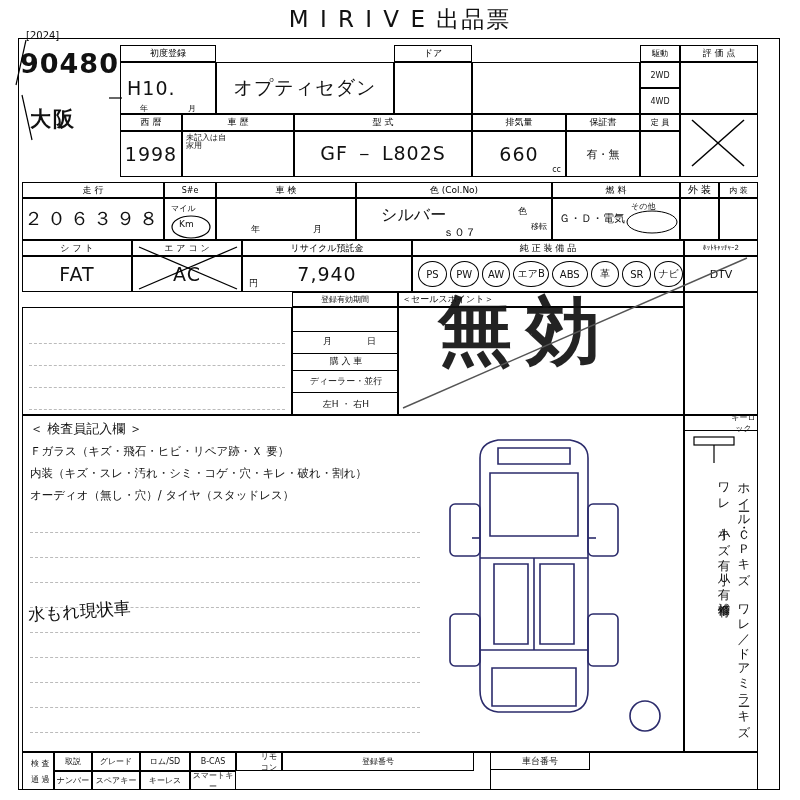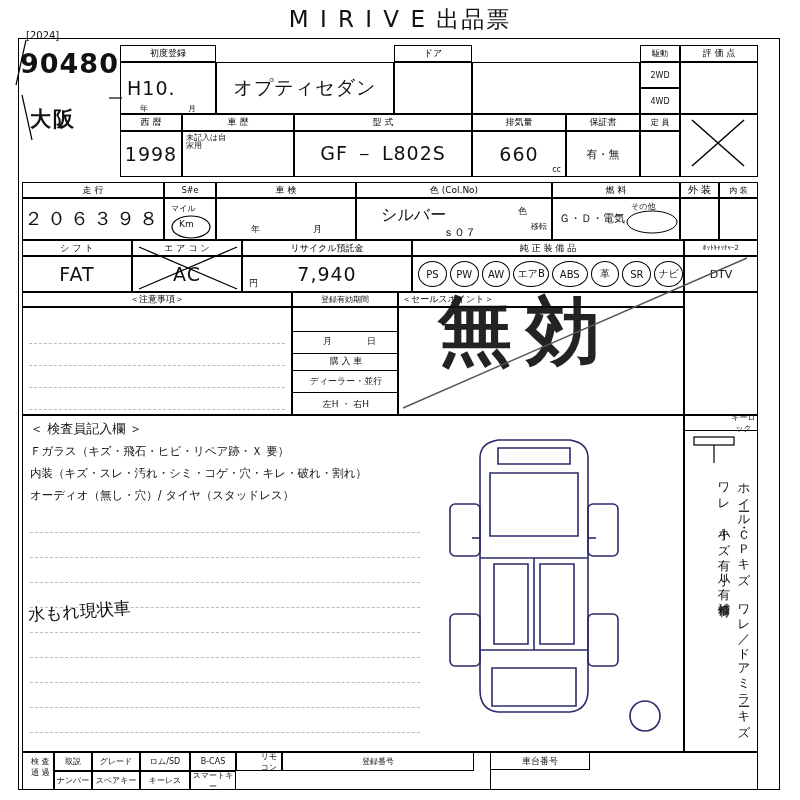--- a/index.html
+++ b/index.html
@@ -182,21 +182,20 @@
         <div class="oval" style="width: 32px; height: 24px;">AW</div>
         <div class="oval" style="width: 40px; height: 24px;">エアB</div>
         <div class="oval" style="width: 40px; height: 24px;">ABS</div>
         <div class="oval" style="width: 32px; height: 24px;">革</div>
         <div class="oval" style="width: 32px; height: 24px;">SR</div>
         <div class="oval" style="width: 32px; height: 24px;">ナビ</div>
       </div>
   </div>
   <div class="bx b-all ctr md" style="left:684px;top:256px;width:74px;height:36px;">DTV</div>
 
-  <div class="bx b-all ctr cell-label" style="left:22px;top:292px;width:270px;height:15px;">＜注意事項＞</div>
   <div class="bx b-all ctr" style="left:292px;top:292px;width:106px;height:15px;font-size:8px;">登録有効期間</div>
   <div class="bx b-all lft cell-label" style="left:398px;top:292px;width:286px;height:15px;padding-left:3px;">＜セールスポイント＞</div>
 
   <div class="bx b-all" style="left:22px;top:307px;width:270px;height:108px;">
     <div style="position:absolute;left:6px;top:14px;width:256px;height:84px;">
       <div class="dotline" style="height:21px;"></div>
       <div class="dotline" style="height:21px;"></div>
       <div class="dotline" style="height:21px;"></div>
       <div class="dotline" style="height:21px;"></div>
     </div>
@@ -273,21 +272,21 @@
   <div class="bx b-all" style="left:684px;top:415px;width:74px;height:337px;"></div>
   <div class="bx b-all ctr" style="left:684px;top:415px;width:74px;height:16px;font-size:8px;padding-left:45px;">キーロック</div>
   <svg style="position:absolute;left:690px;top:433px;" width="62" height="34">
     <rect x="4" y="4" width="40" height="8" fill="none" stroke="#000" stroke-width="1.2"></rect>
     <line x1="24" y1="12" x2="24" y2="30" stroke="#000" stroke-width="1.2"></line>
   </svg>
   <div class="vert" style="position:absolute;left:690px;top:474px;width:64px;height:268px;font-size:12.5px;line-height:20px;letter-spacing:1px;">ホイール・ＣＰキズ ワレ／ドアミラーキズ ワレ　小キズ有　小Ｕ有　補修有</div>
 
   <div class="bx b-all" style="left:22px;top:752px;width:736px;height:38px;"></div>
   <div class="bx b-all" style="left:22px;top:752px;width:32px;height:38px;">
-    <div style="position:absolute;left:8px;top:3px;font-size:8px;line-height:11px;">検 査 通 過</div>
+    <div style="position:absolute;left:8px;top:3px;font-size:8px;line-height:16px;">検 査 通 過</div>
   </div>
   <div id="footLabels" style="position:absolute;left:54px;top:752px;width:420px;height:38px;">
       <div class="bx b-all ctr" style="left: 0px; top: 0px; width: 38px; height: 19px; font-size: 8px;">取説</div>
       <div class="bx b-all ctr" style="left: 38px; top: 0px; width: 48px; height: 19px; font-size: 8px;">グレード</div>
       <div class="bx b-all ctr" style="left: 86px; top: 0px; width: 50px; height: 19px; font-size: 8px;">ロム/SD</div>
       <div class="bx b-all ctr" style="left: 136px; top: 0px; width: 46px; height: 19px; font-size: 8px;">B-CAS</div>
       <div class="bx b-all ctr" style="left: 182px; top: 0px; width: 46px; height: 19px; font-size: 8px; padding-left: 20px;">リモコン</div>
       <div class="bx b-all ctr" style="left: 228px; top: 0px; width: 192px; height: 19px; font-size: 8px;">登録番号</div>
       <div class="bx b-all ctr" style="left: 0px; top: 19px; width: 38px; height: 19px; font-size: 8px;">ナンバー</div>
       <div class="bx b-all ctr" style="left: 38px; top: 19px; width: 48px; height: 19px; font-size: 8px;">スペアキー</div>

